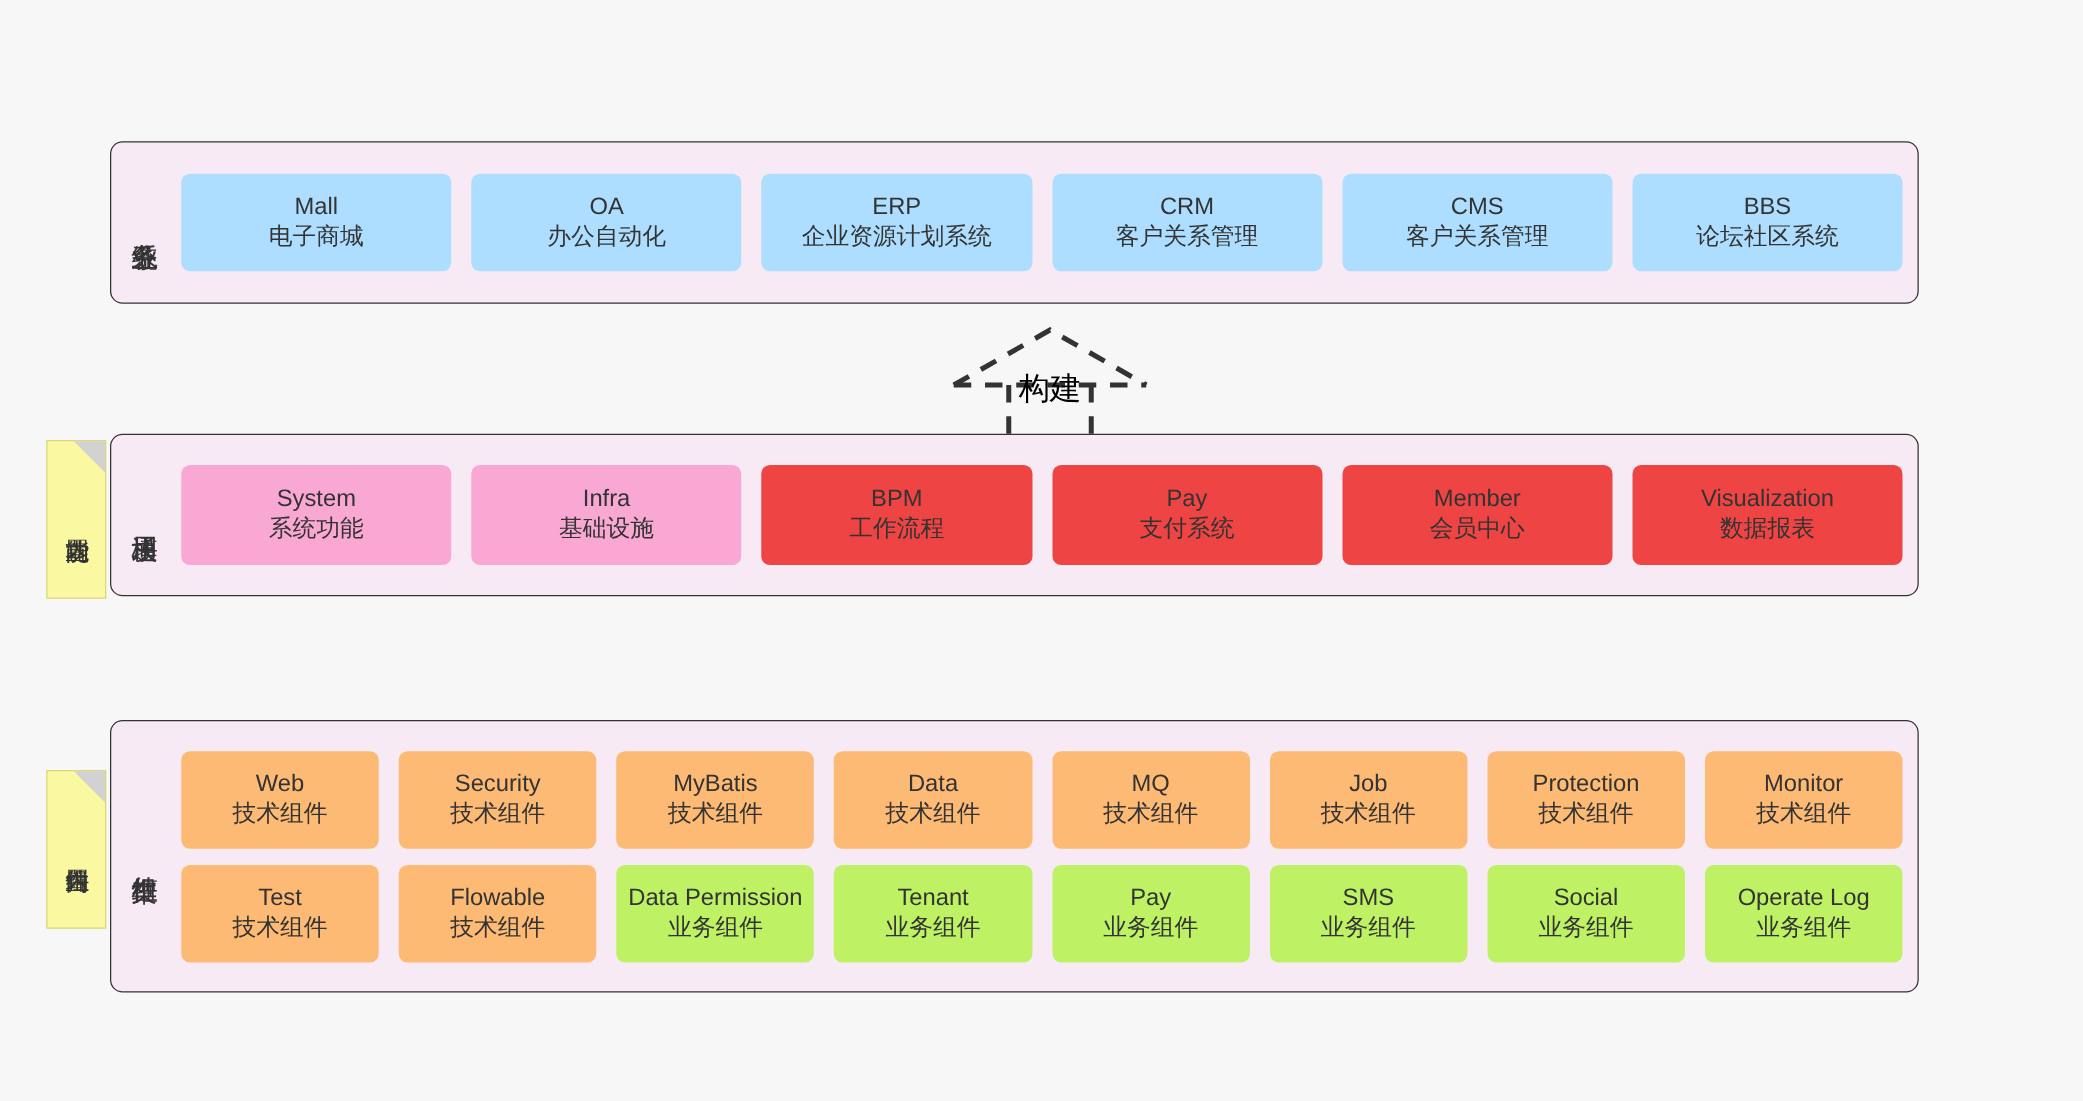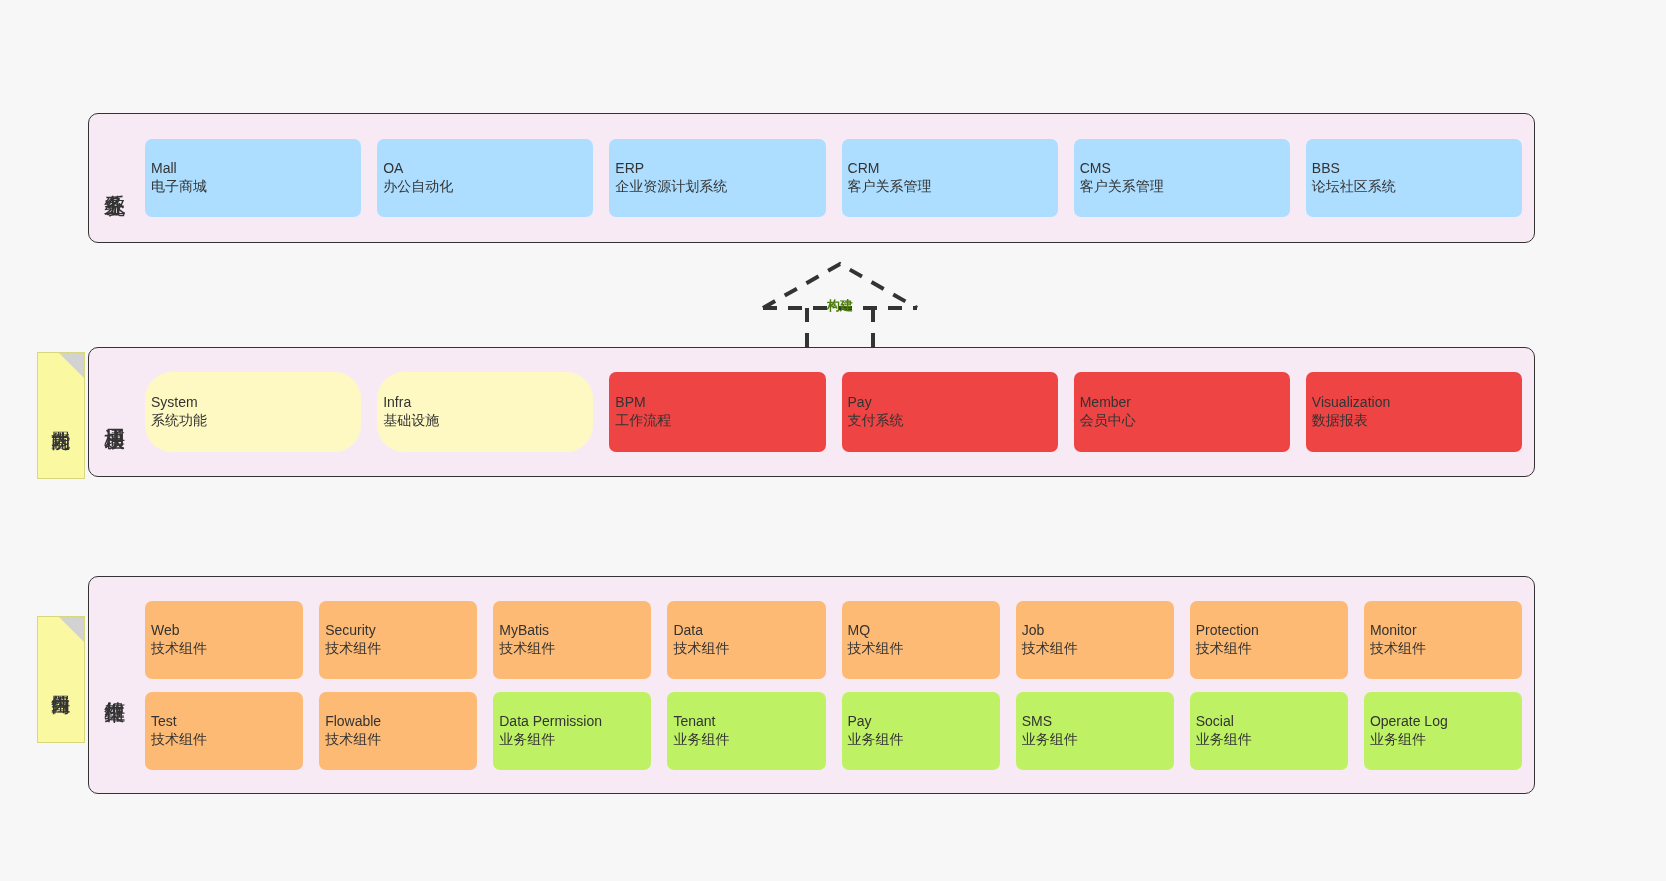--- a/index.html
+++ b/index.html
@@ -65,40 +65,40 @@
     gap: 16px;
     align-items: stretch;
   }
 
   
   .node {
     flex: 1 1 0;
     border-radius: 7px;
     display: flex;
     flex-direction: column;
-    align-items: flex-start;
+    align-items: center;
     justify-content: center;
     text-align: center;
-    font-size: 14px;
+    font-size: 19px;
     line-height: 1.26;
     color: #333333;
     box-sizing: border-box;
     padding: 4px 6px;
     user-select: none;
   }
   .node .l1 { display:block; }
   .node .l2 { display:block; }
 
   .h-business  { height: 78px; }
   .h-module    { height: 80px; }
   .h-framework { height: 78px; }
 
   
   .c-blue        { background: #addeff; }
-  .c-red         { background: #fef9c3; border-radius: 27px; }
+  .c-red         { background: #f9a8d4; }
   .c-pink        { background: #ef4444; }
   .c-green       { background: #fdba74; }
   .c-lightgreen  { background: #bef264; }
 
   
   .note {
     position: absolute;
     background: #faf8a0;
     border: 1px solid #d9d77d;
     box-sizing: border-box;
@@ -132,28 +132,27 @@
   .arrow svg {
     position: absolute;
     left: 0; top: 0;
     overflow: visible;
   }
   .arrow-label {
     position: absolute;
     left: 50%;
     transform: translateX(-50%);
     top: 41px;
-    font-size: 13px;
+    font-size: 25px;
     line-height: 1;
-    color: #4d7c0f;
+    color: #000000;
     background: transparent;
     padding: 0 2px;
     white-space: nowrap;
     user-select: none;
-    font-weight: bold;
   }
 </style>
 </head>
 <body>
 
 <div id="canvas">
 
   <div class="layer" id="layer-business" style="left:88px; top:113px; width:1447px; height:130px;">
     <div class="layer-title">业务系统</div>
     <div class="layer-body">

